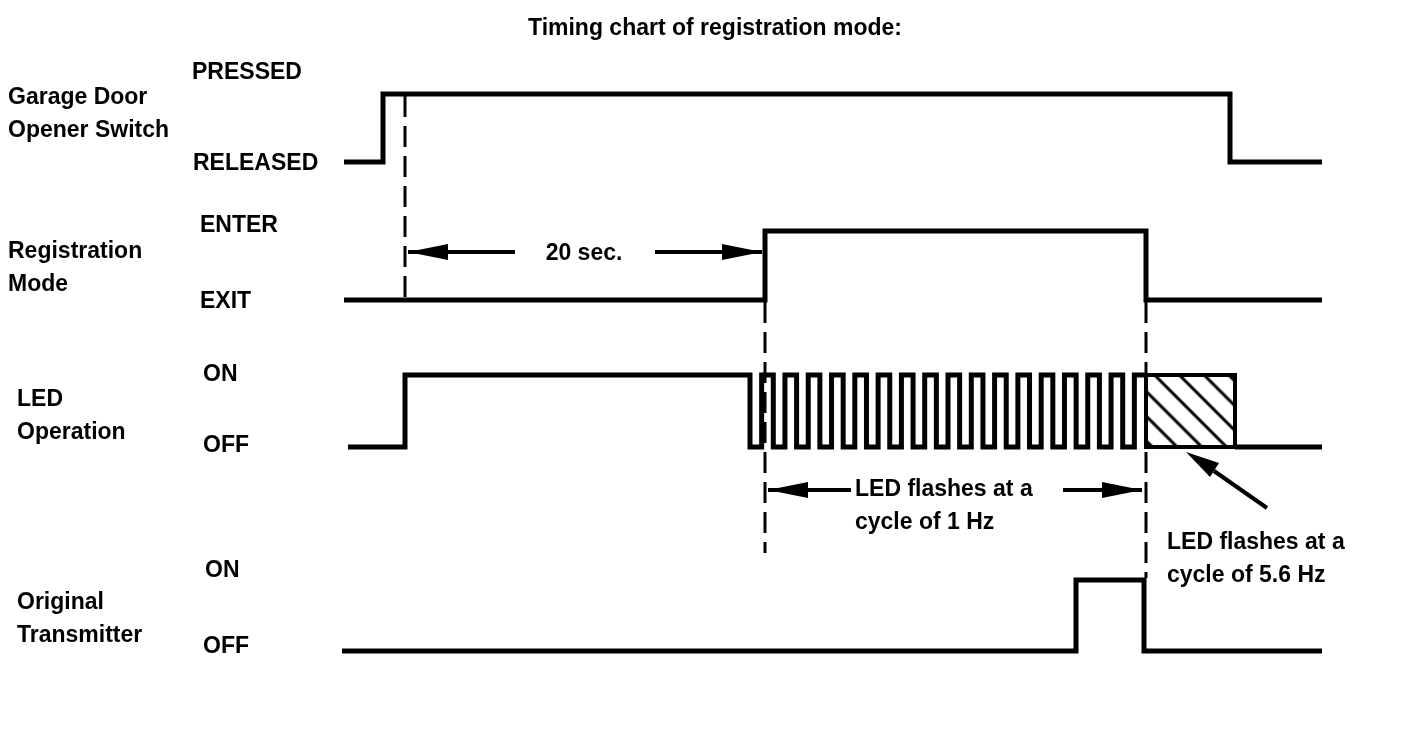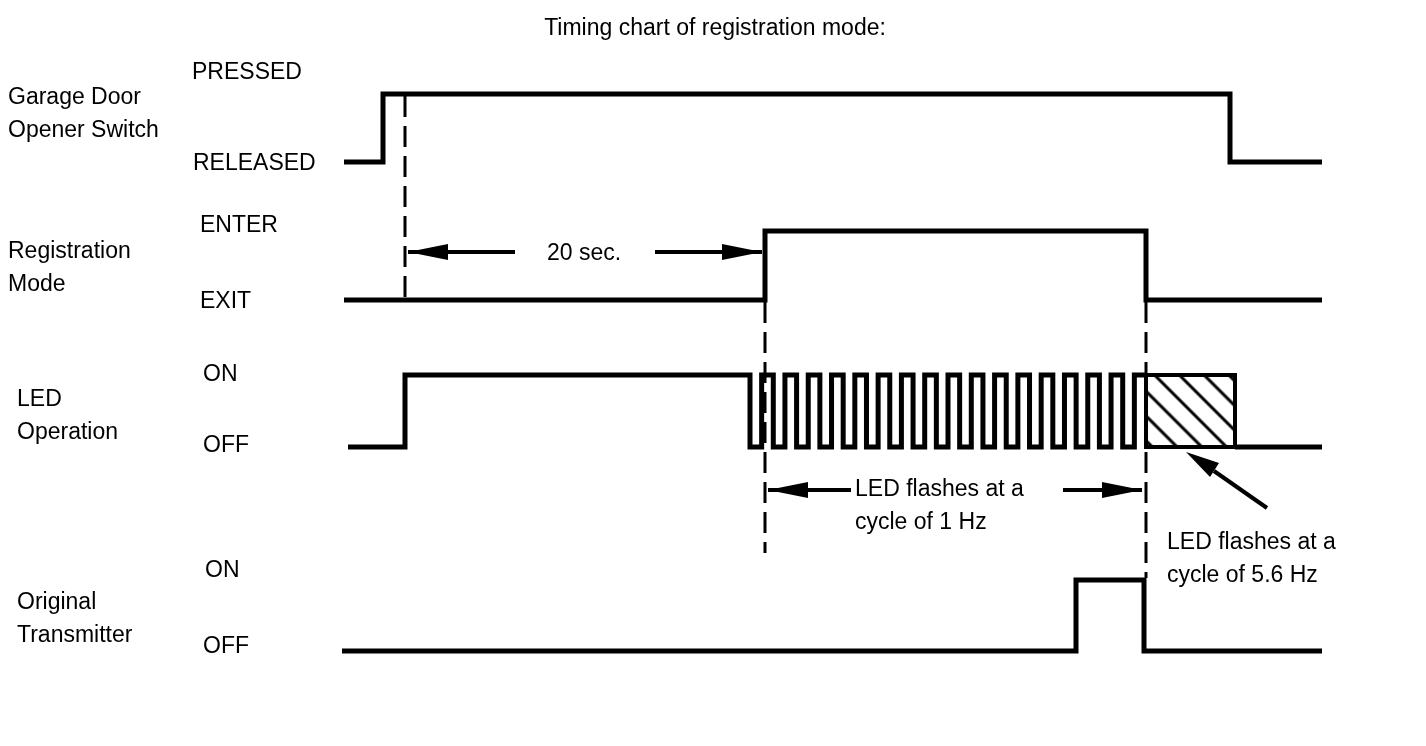--- a/index.html
+++ b/index.html
@@ -1,16 +1,16 @@
 <!DOCTYPE html>
 <html><head>
 <meta charset="utf-8">
 <style>
   html,body{margin:0;padding:0;background:#ffffff;}
-  .stage{position:relative;width:1426px;height:746px;background:#ffffff;overflow:hidden;}
+  .stage{position:relative;width:1426px;height:746px;background:#ffffff;overflow:hidden;font-weight:bold;}
   svg{display:block;}
   text{font-family:"Liberation Sans", sans-serif;font-size:23px;fill:#000;}
   .title{font-size:23px;}
   .wave{fill:none;stroke:#000;stroke-width:5;stroke-linecap:butt;stroke-linejoin:miter;}
   .dash{stroke:#000;stroke-width:3;stroke-dasharray:21 9;fill:none;}
   .arrow-shaft{stroke:#000;stroke-width:4;fill:none;}
   .arrow-head{fill:#000;stroke:none;}
   .hatch-box{fill:url(#hatch);stroke:#000;stroke-width:4;}
 </style>
 </head>

